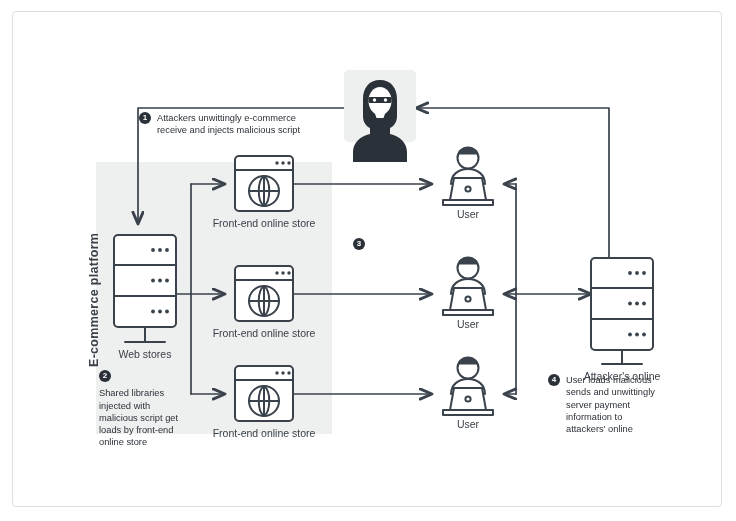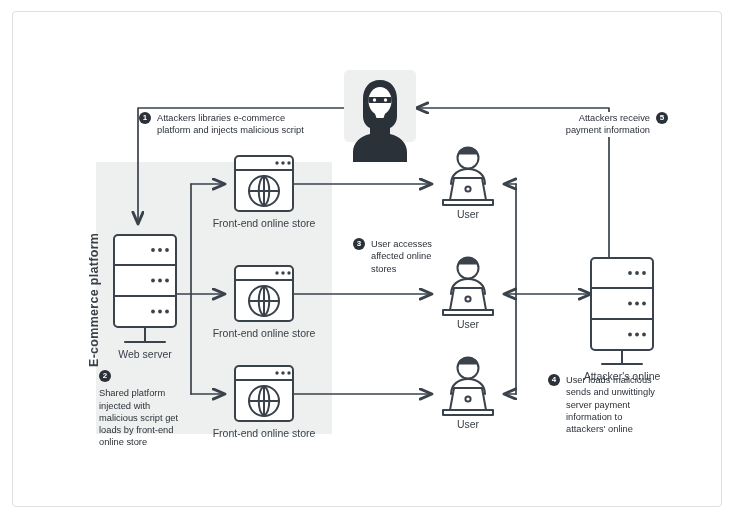--- a/index.html
+++ b/index.html
@@ -170,68 +170,54 @@
       <g fill="none" stroke="#3a424b" stroke-width="2" stroke-linecap="round" stroke-linejoin="round">
         <circle cx="455" cy="356" r="10.5" fill="#fff"></circle>
         <path d="M455,345.5 c-6,0 -10,3 -10,7 l20,0 c0,-4 -4,-7 -10,-7 z" fill="#3a424b" stroke="none"></path>
         <path d="M438,382 c0,-9 7,-15 17,-15 c10,0 17,6 17,15" fill="#fff"></path>
         <path d="M437,398 L441,376 L469,376 L473,398 Z" fill="#fff"></path>
         <circle cx="455" cy="387" r="2.6"></circle>
         <path d="M430,398 L480,398 L480,403 L430,403 Z" fill="#fff"></path>
       </g>
     </svg>
 
-    <div class="node-label" style="left:82px;top:336px;width:100px;">Web server</div>
+    <div class="node-label" style="left:82px;top:336px;width:100px;">Web stores</div>
     <div class="node-label" style="left:181px;top:205px;width:140px;">Front-end online store</div>
     <div class="node-label" style="left:181px;top:315px;width:140px;">Front-end online store</div>
     <div class="node-label" style="left:181px;top:415px;width:140px;">Front-end online store</div>
     <div class="node-label" style="left:405px;top:196px;width:100px;">User</div>
     <div class="node-label" style="left:405px;top:306px;width:100px;">User</div>
     <div class="node-label" style="left:405px;top:406px;width:100px;">User</div>
     <div class="node-label" style="left:549px;top:358px;width:120px;">Attacker's online</div>
 
     <div class="callout" style="left:126px;top:100px;width:190px;">
       <div class="row">
         <span class="num">1</span>
         <span>
-          <span>Attackers libraries e-commerce</span><br>
-          <span>platform and injects malicious script</span>
+          <span>Attackers unwittingly e-commerce</span><br>
+          <span>receive and injects malicious script</span>
         </span>
       </div>
     </div>
 
-    <div class="callout" style="left:475px;top:100px;width:180px;text-align:right;">
-      <div class="row" style="justify-content:flex-end;">
-        <span style="text-align:right;">
-          <span>Attackers receive</span><br>
-          <span>payment information</span>
-        </span>
-        <span class="num">5</span>
-      </div>
-    </div>
 
     <div class="callout plain" style="left:86px;top:358px;width:104px;">
       <div><span class="num">2</span></div>
       <div style="margin-top:5px;">
-        <span>Shared platform</span><br>
+        <span>Shared libraries</span><br>
         <span>injected with</span><br>
         <span>malicious script get</span><br>
         <span>loads by front-end</span><br>
         <span>online store</span>
       </div>
     </div>
 
     <div class="callout plain" style="left:340px;top:226px;width:120px;">
       <div class="row">
         <span class="num">3</span>
-        <span>
-          <span>User accesses</span><br>
-          <span>affected online</span><br>
-          <span>stores</span>
-        </span>
       </div>
     </div>
 
     <div class="callout plain" style="left:535px;top:362px;width:140px;">
       <div class="row">
         <span class="num">4</span>
         <span>
           <span>User loads malicious</span><br>
           <span>sends and unwittingly</span><br>
           <span>server payment</span><br>

